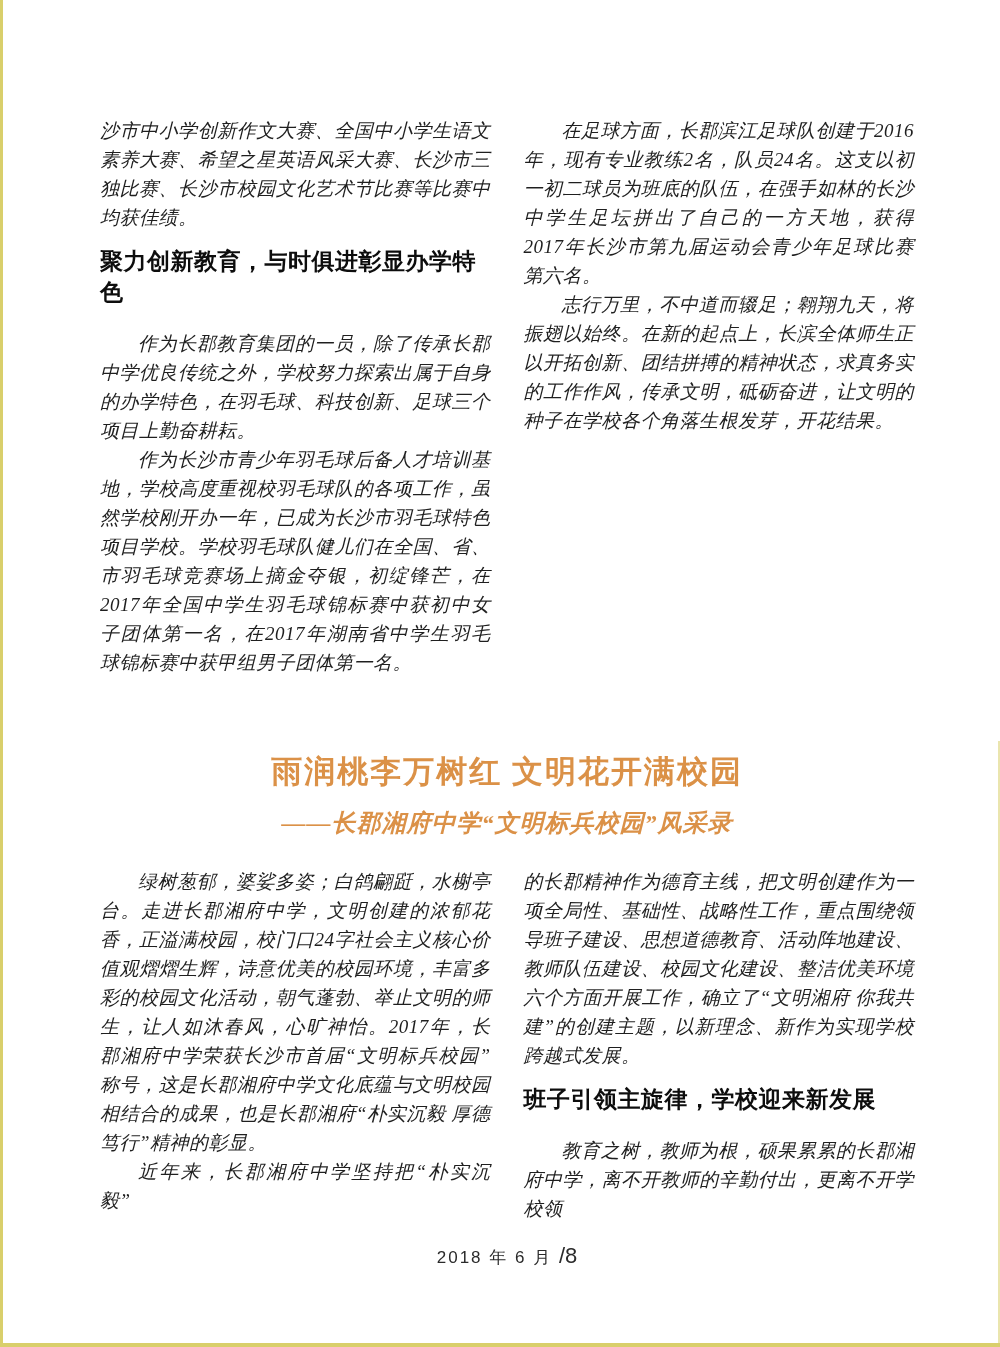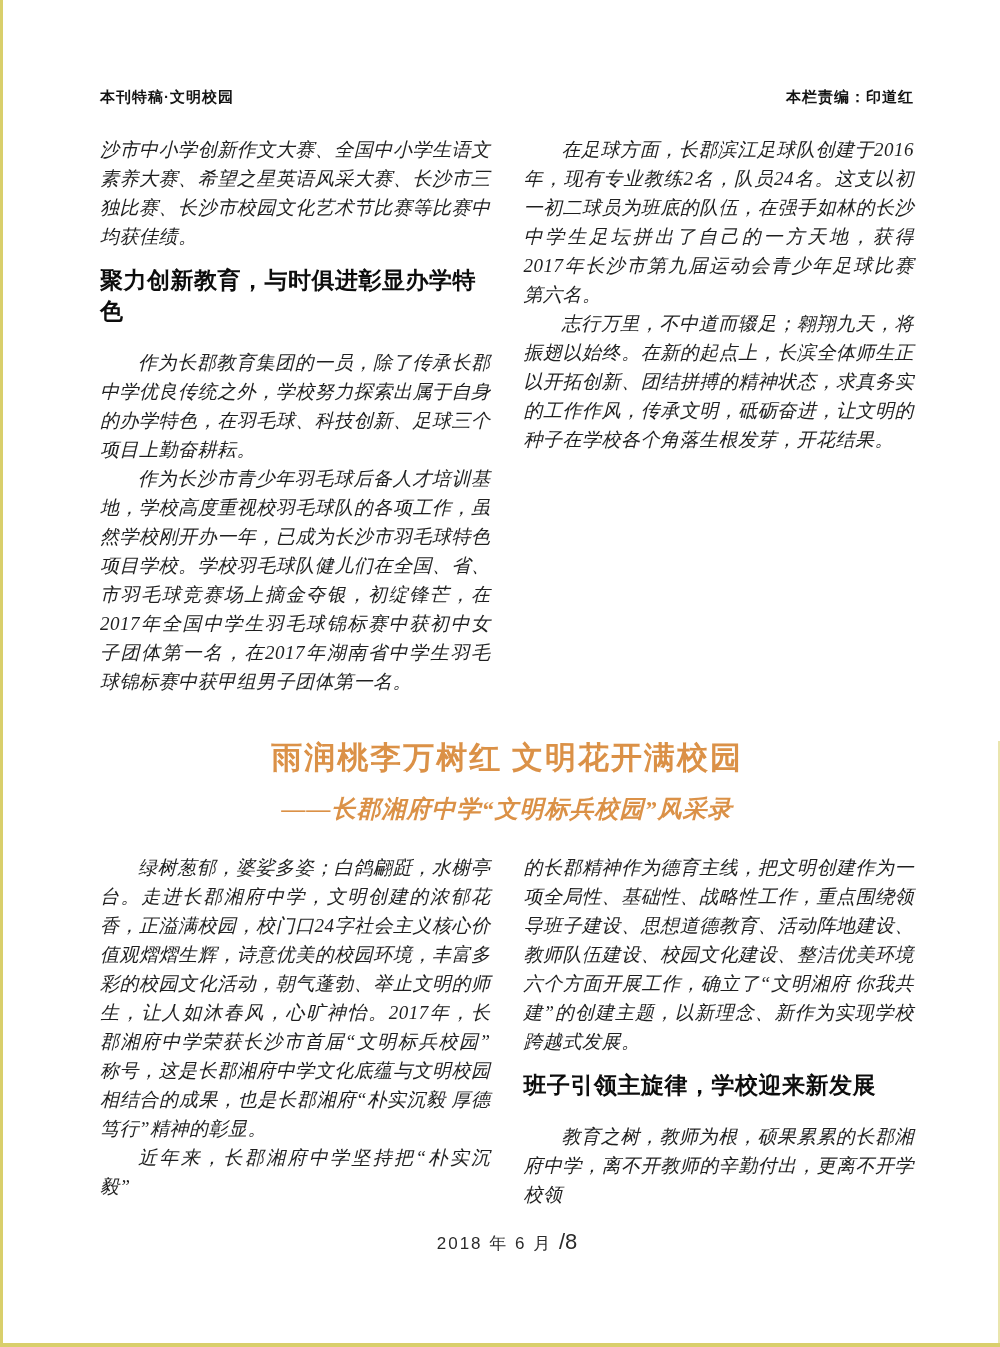--- a/index.html
+++ b/index.html
@@ -32,21 +32,21 @@
     text-indent:2em;
     letter-spacing:.5px;
     font-style:italic;
   }
   .body-text p.noindent{text-indent:0;}
   .inline-heading{
     font-family:"Liberation Sans",sans-serif;
     font-size:23px;font-weight:bold;color:#0d0d0d;
     margin:14px 0 21px 0;letter-spacing:.5px;
   }
-  .article-head{margin-top:41px;text-align:center;}
+  .article-head{margin-top:74px;text-align:center;}
   .article-title{
     font-family:"Liberation Serif",serif;
     font-size:31px;font-weight:bold;letter-spacing:2px;
   }
   .article-subtitle{
     font-family:"Liberation Serif",serif;
     font-size:24px;font-weight:bold;margin-top:14px;letter-spacing:1px;font-style:italic;
   }
   .author-line{
     margin-top:26px;
@@ -62,24 +62,20 @@
   .footer .page-num{font-size:22px;letter-spacing:0;}
 </style>
 </head>
 <body>
 
 <div class="page">
   <div class="edge-left" style="background: rgb(217, 207, 107);"></div>
   <div class="edge-bottom" style="background: rgb(217, 207, 107);"></div>
   <div class="edge-right" style="background: rgb(217, 207, 107);"></div>
 
-  <div class="header">
-    <span>本刊特稿·文明校园</span>
-    <span>本栏责编：印道红</span>
-  </div>
 
   <div class="columns body-text">
     <div class="col">
       <p class="noindent">沙市中小学创新作文大赛、全国中小学生语文素养大赛、希望之星英语风采大赛、长沙市三独比赛、长沙市校园文化艺术节比赛等比赛中均获佳绩。</p>
       <div class="inline-heading">聚力创新教育，与时俱进彰显办学特色</div>
       <p>作为长郡教育集团的一员，除了传承长郡中学优良传统之外，学校努力探索出属于自身的办学特色，在羽毛球、科技创新、足球三个项目上勤奋耕耘。</p>
       <p>作为长沙市青少年羽毛球后备人才培训基地，学校高度重视校羽毛球队的各项工作，虽然学校刚开办一年，已成为长沙市羽毛球特色项目学校。学校羽毛球队健儿们在全国、省、市羽毛球竞赛场上摘金夺银，初绽锋芒，在2017年全国中学生羽毛球锦标赛中获初中女子团体第一名，在2017年湖南省中学生羽毛球锦标赛中获甲组男子团体第一名。</p>
     </div>
     <div class="col">
       <p>在足球方面，长郡滨江足球队创建于2016年，现有专业教练2名，队员24名。这支以初一初二球员为班底的队伍，在强手如林的长沙中学生足坛拼出了自己的一方天地，获得2017年长沙市第九届运动会青少年足球比赛第六名。</p>

